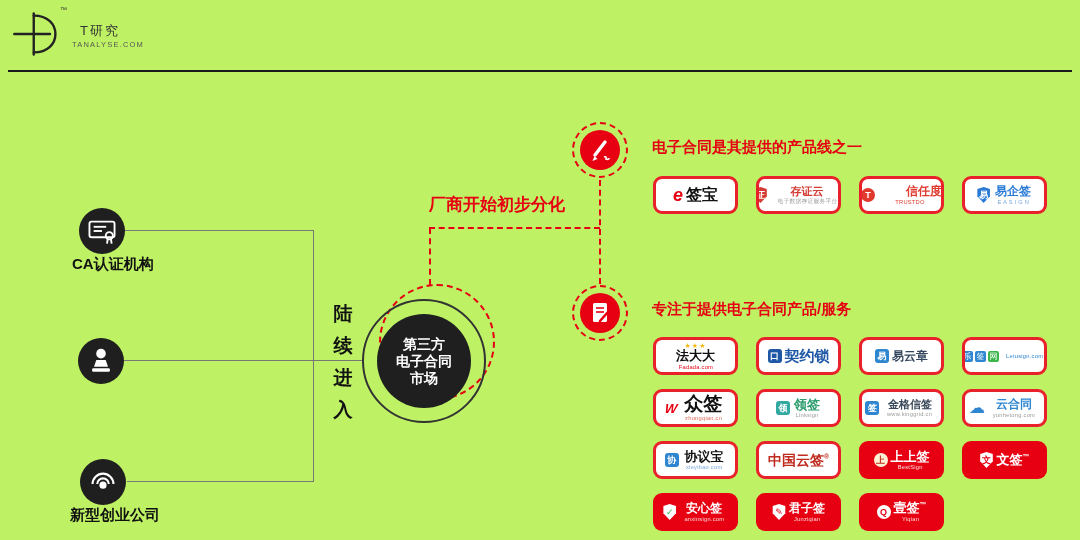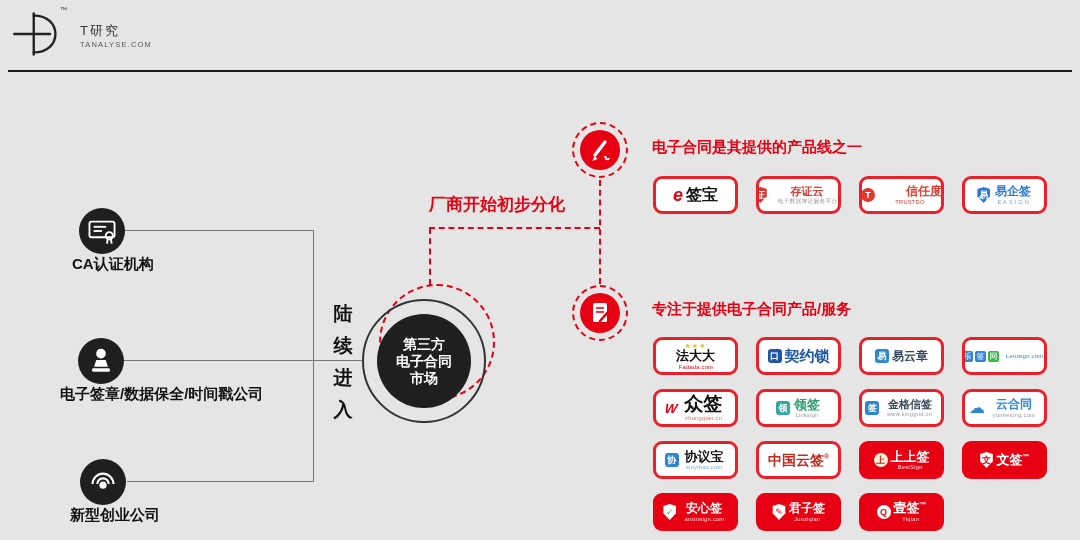--- a/index.html
+++ b/index.html
@@ -1,25 +1,25 @@
 <!DOCTYPE html>
 <html><head>
 <meta charset="utf-8">
 <style>
   * { margin:0; padding:0; box-sizing:border-box; }
   html,body { width:1080px; height:540px; background:#fff; overflow:hidden;
     font-family:"Liberation Sans","DejaVu Sans",sans-serif; }
   .abs { position:absolute; }
-  #canvas { position:relative; width:1080px; height:540px; background:#e5e5e5; }
+  #canvas { position:relative; width:1080px; height:540px; background:#bef264; }
 
   
   #logo-mark { left:12px; top:8px; }
   #logo-tm { left:60px; top:6px; font-size:7px; color:#333; }
   #logo-cn { left:80px; top:22px; font-size:13px; color:#333; letter-spacing:2px; }
-  #logo-en { left:80px; top:40px; font-size:7.5px; color:#555; letter-spacing:1.2px;text-align:right; }
+  #logo-en { left:72px; top:40px; font-size:7.5px; color:#555; letter-spacing:1.2px;text-align:right; }
   #page-title { left:150px; top:13px; font-size:26px; font-weight:800; color:#d3121a; letter-spacing:0.5px; white-space:nowrap; }
   #header-rule { left:8px; top:70px; width:1064px; height:2px; background:#1a1a1a; }
 
   
   .src-circle { width:46px; height:46px; border-radius:50%; background:#1f1f1f; display:flex; align-items:center; justify-content:center; }
   .src-label { font-size:15px; font-weight:700; color:#111; white-space:nowrap; }
 
   .ln { background:#777; }
   .dash-v { border-left:2px dashed #e60012; }
   .dash-h { border-top:2px dashed #e60012; }
@@ -95,21 +95,20 @@
 
   <div class="abs src-circle" style="left:78px;top:338px">
     <svg width="46" height="46" viewBox="0 0 44 44">
       <g fill="#fff">
         <circle cx="22" cy="15" r="4.6"></circle>
         <path d="M17.5 21 h9 l2.2 6.5 h-13.4 z"></path>
         <rect x="13.5" y="29" width="17" height="3.4" rx="1.2"></rect>
       </g>
     </svg>
   </div>
-  <div class="abs src-label" style="left:60px;top:385px">电子签章/数据保全/时间戳公司</div>
 
   <div class="abs src-circle" style="left:80px;top:459px">
     <svg width="46" height="46" viewBox="0 0 44 44">
       <g stroke="#fff" stroke-width="2" fill="none">
         <path d="M16.5 24 a5.5 5.5 0 0 1 11 0"></path>
         <path d="M12 24 a10 10 0 0 1 20 0"></path>
       </g>
       <circle cx="22" cy="25" r="3.4" fill="#fff"></circle>
     </svg>
   </div>

